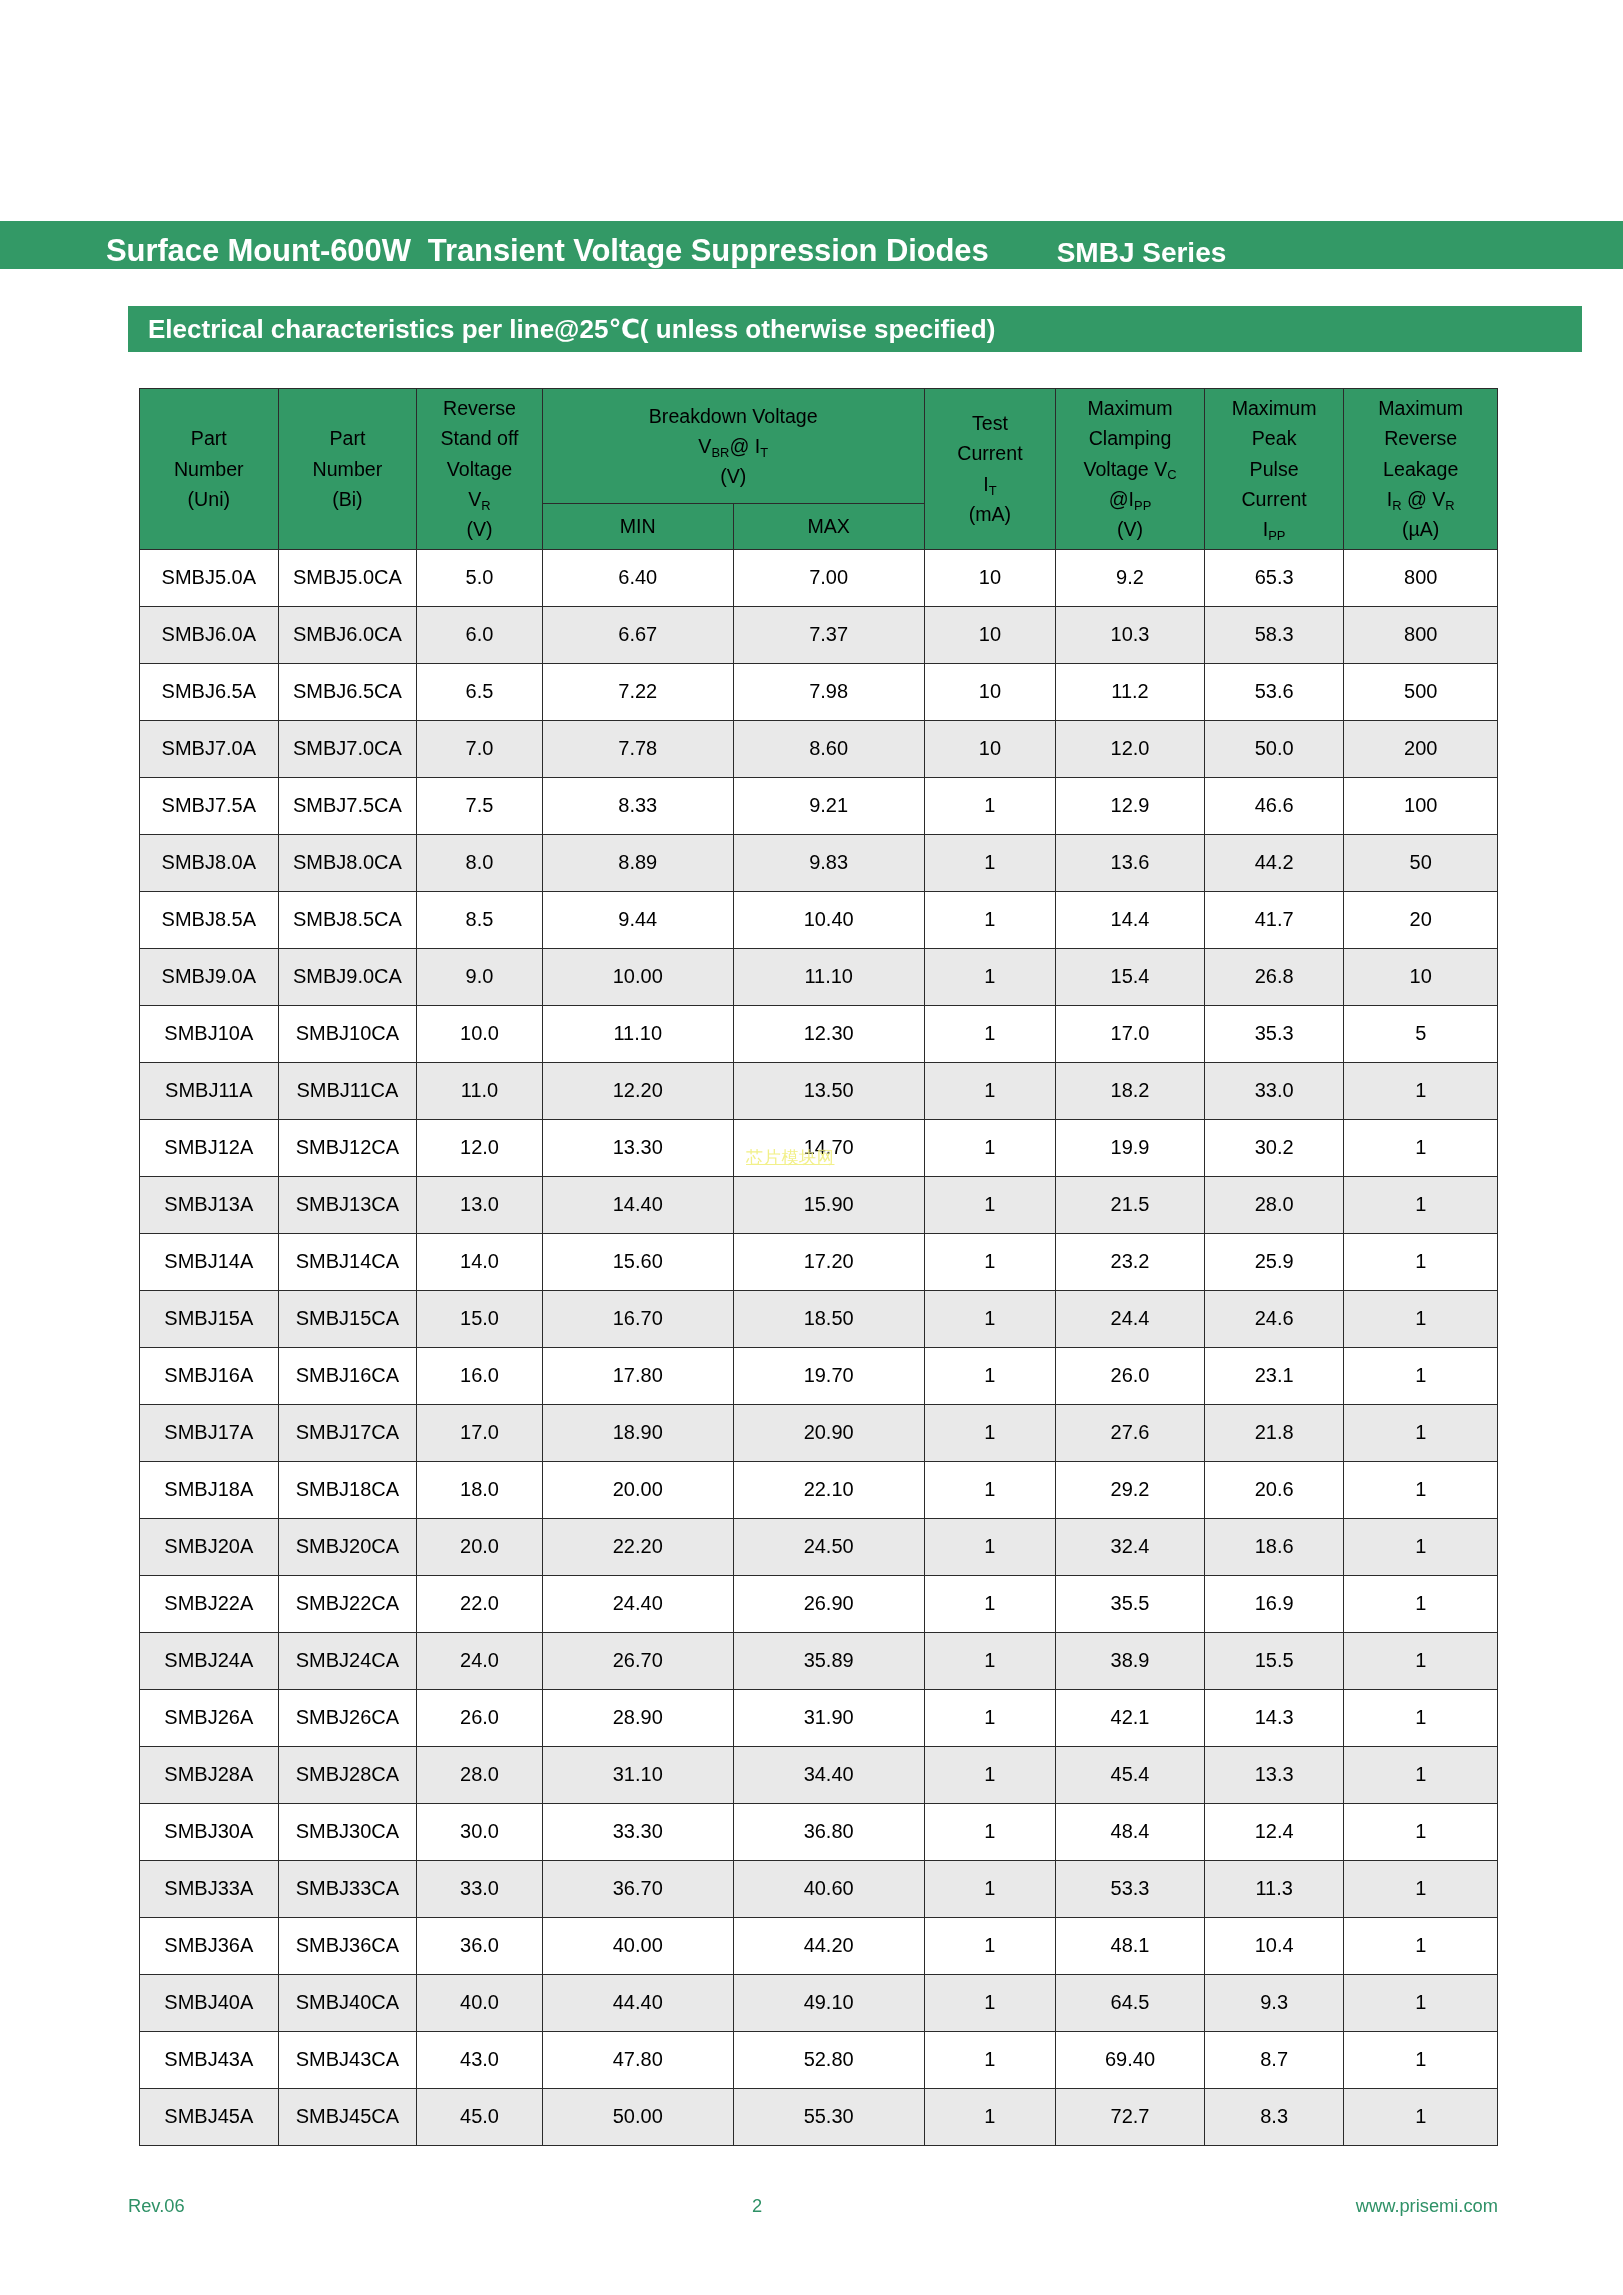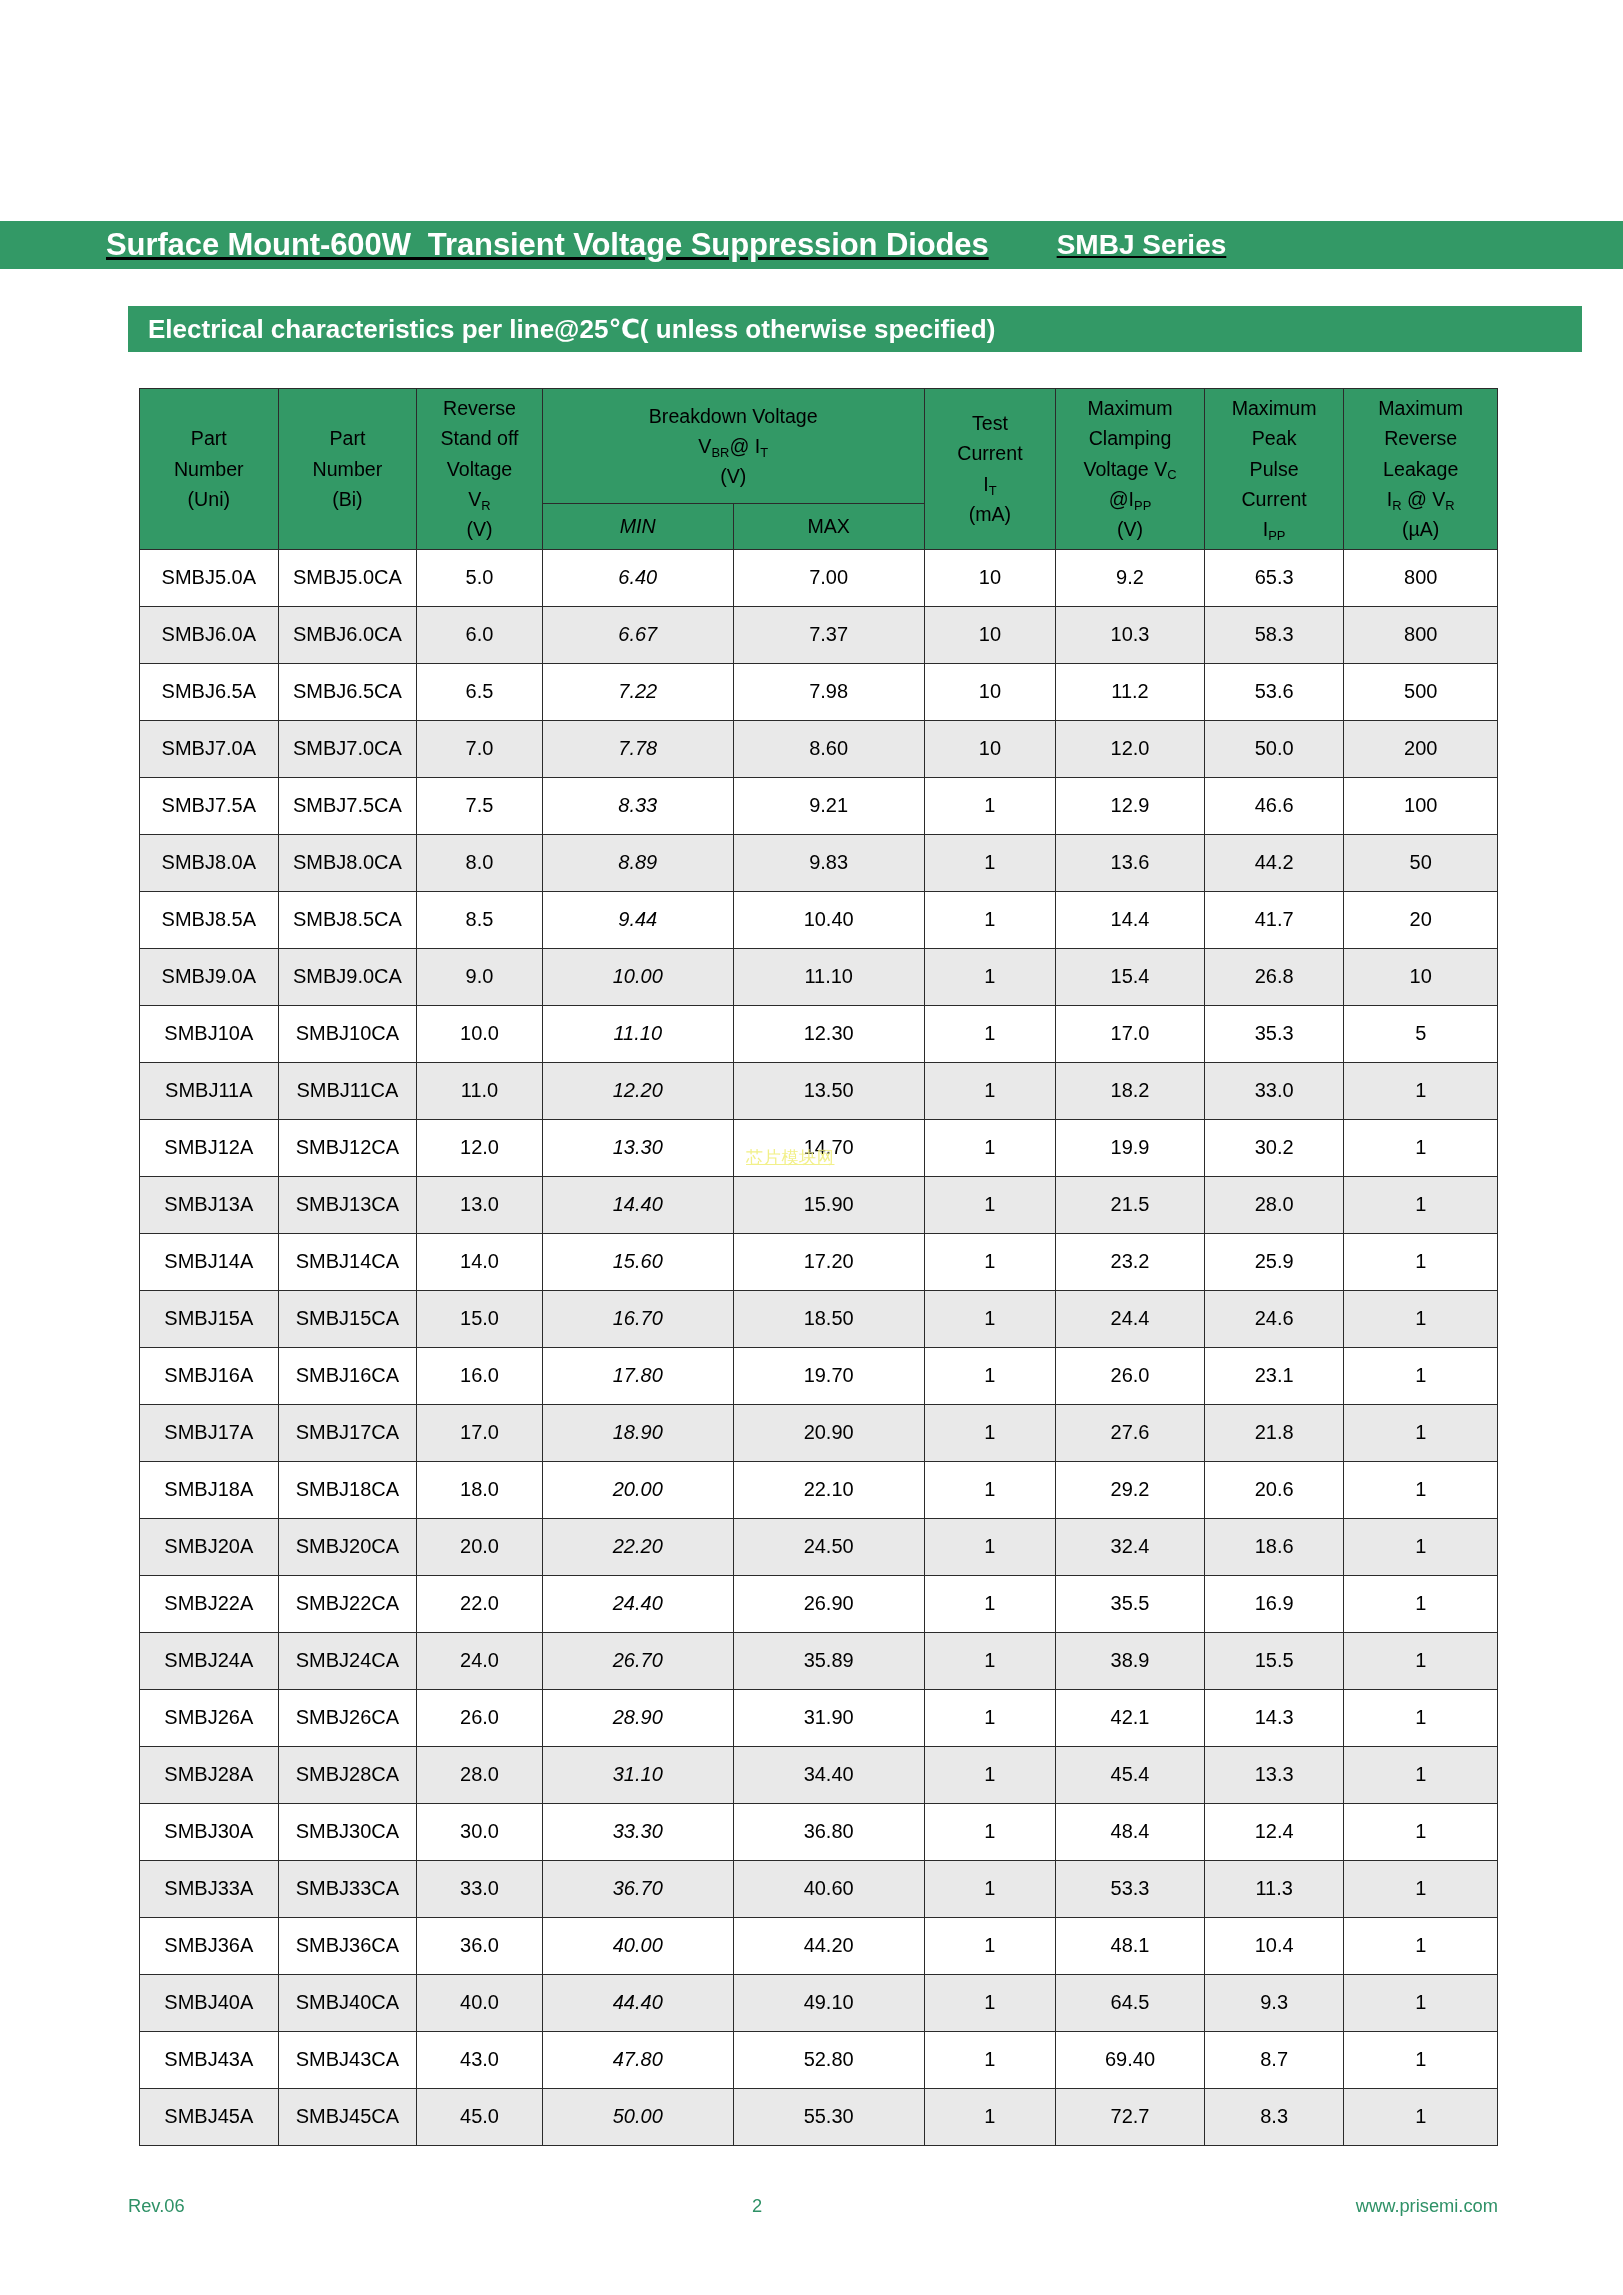--- a/index.html
+++ b/index.html
@@ -18,22 +18,21 @@
 
   
   .title-bar {
     position: absolute;
     left: 0;
     top: 221px;
     width: 1623px;
     height: 48px;
     background: #339966;
     display: flex;
-    align-items: center;
-    text-decoration: underline;
+    align-items: flex-end;
   }
   .title-main {
     color: #ffffff;
     font-size: 31px;
     font-weight: bold;
     margin-left: 106px;
     letter-spacing: -0.1px;
     white-space: pre;
   }
   .title-series {
@@ -99,21 +98,21 @@
     font-size: 0.66em;
     vertical-align: baseline;
     position: relative;
     top: 0.30em;
   }
 
   
   .c0 { width: 135px; }
   .c1 { width: 135px; }
   .c2 { width: 122px; }
-  .c3 { width: 122px; font-style: italic; }
+  .c3 { width: 122px; }
   .c4 { width: 122px; }
   .c5 { width: 128px; }
   .c6 { width: 145px; }
   .c7 { width: 136px; }
   .c8 { width: 150px; }
 
   
   .watermark {
     position: absolute;
     left: 746px;

